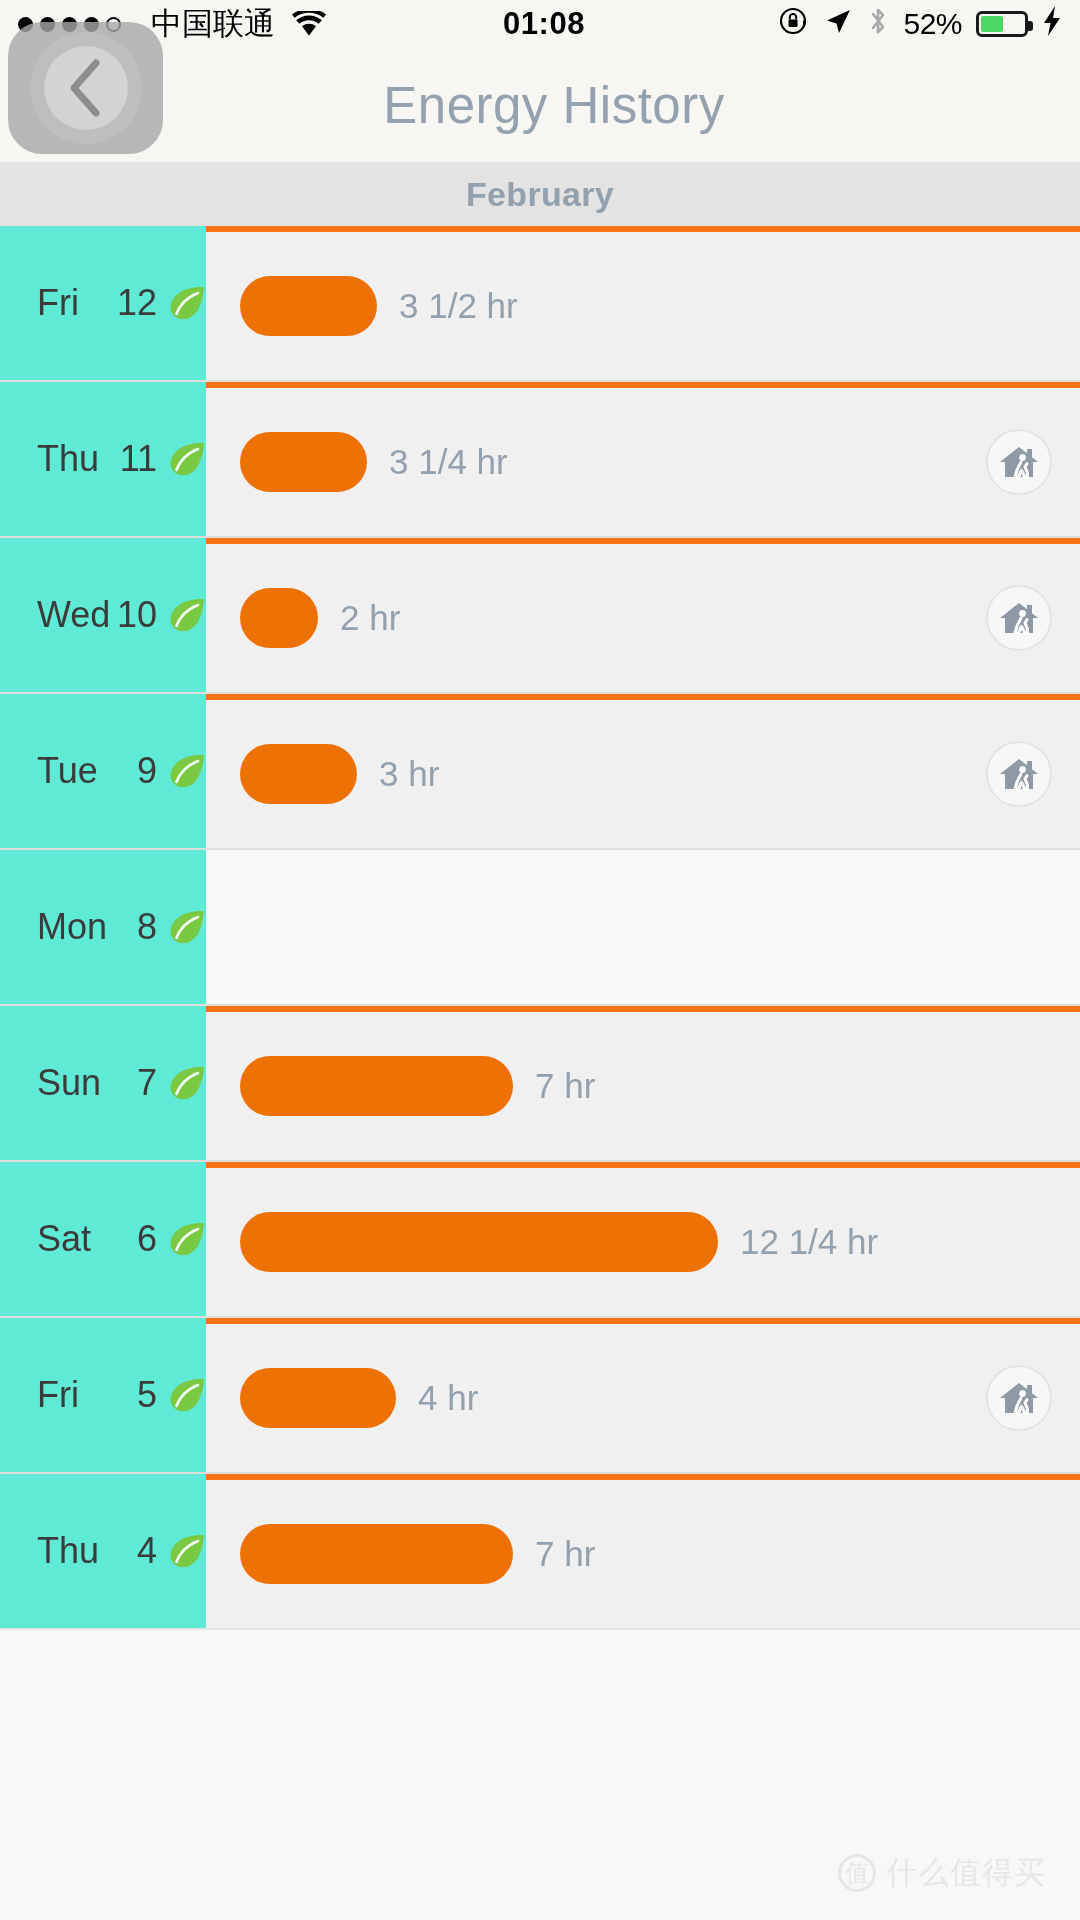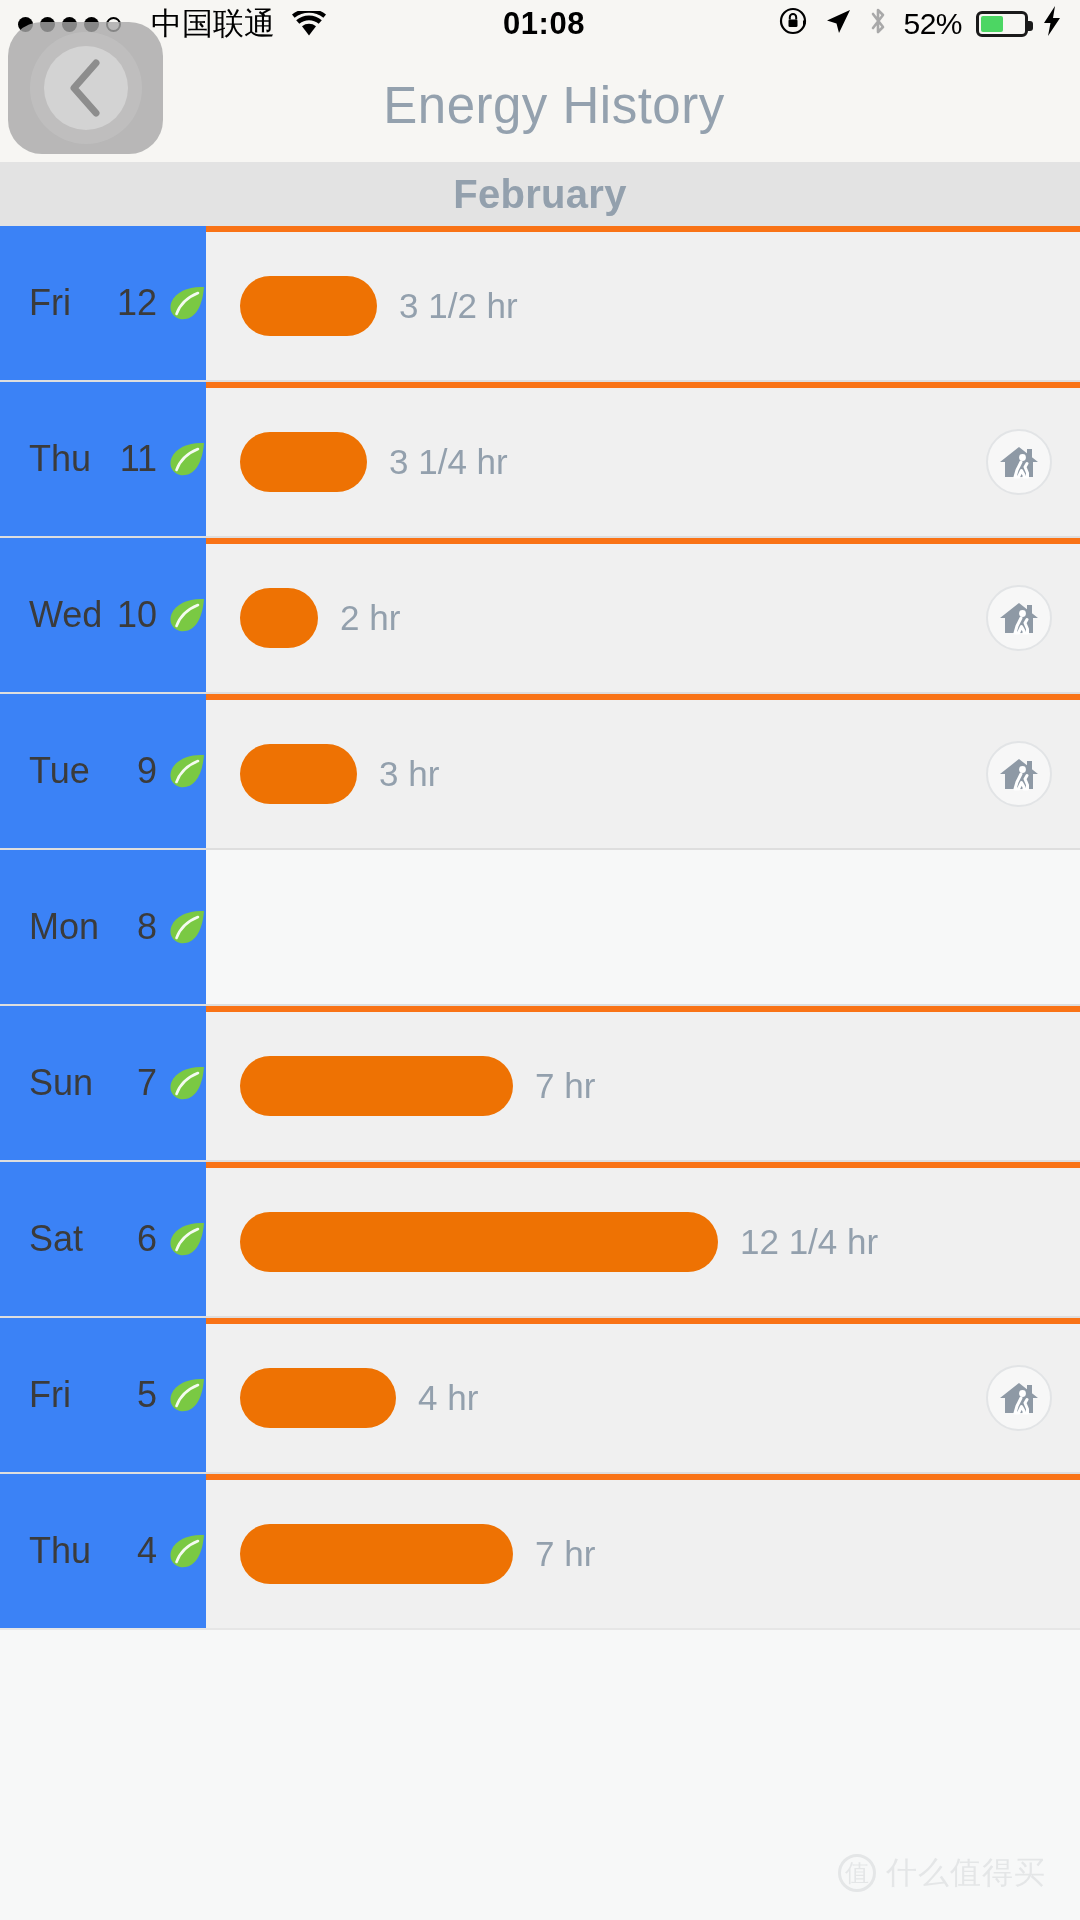--- a/index.html
+++ b/index.html
@@ -74,36 +74,36 @@
   }
   .assistive svg{ display:block; }
 
   
   .month-header{
     position:absolute; left:0; top:162px; width:1080px; height:64px;
     background:#e3e3e3;
     display:flex; align-items:center; justify-content:center;
   }
   .month-header span{
-    font-size:40px; font-weight:700; color:#93a0ad; letter-spacing:0.3px;
+    font-size:34px; font-weight:700; color:#93a0ad; letter-spacing:0.3px;
   }
 
   
   .list{ position:absolute; left:0; top:226px; width:1080px; }
   .row{
     position:relative; width:1080px; height:156px;
     display:flex; align-items:stretch;
     border-bottom:2px solid #dedede;
   }
   .row:last-child{ border-bottom:2px solid #e6e6e6; }
   .row .left-col{
     width:206px; flex:0 0 206px;
-    background:#3b82f6;
+    background:#5eead4;
     display:flex; align-items:center;
-    padding-left:29px;
+    padding-left:37px;
   }
   .row .right-col{
     flex:1 1 auto; background:#f0f0f0;
     display:flex; align-items:center; position:relative;
     border-top:6px solid #f97316;
   }
   .dayname{
     font-size:36px; color:#3b3b3b; font-weight:400;
     width:92px; display:inline-block;
   }

